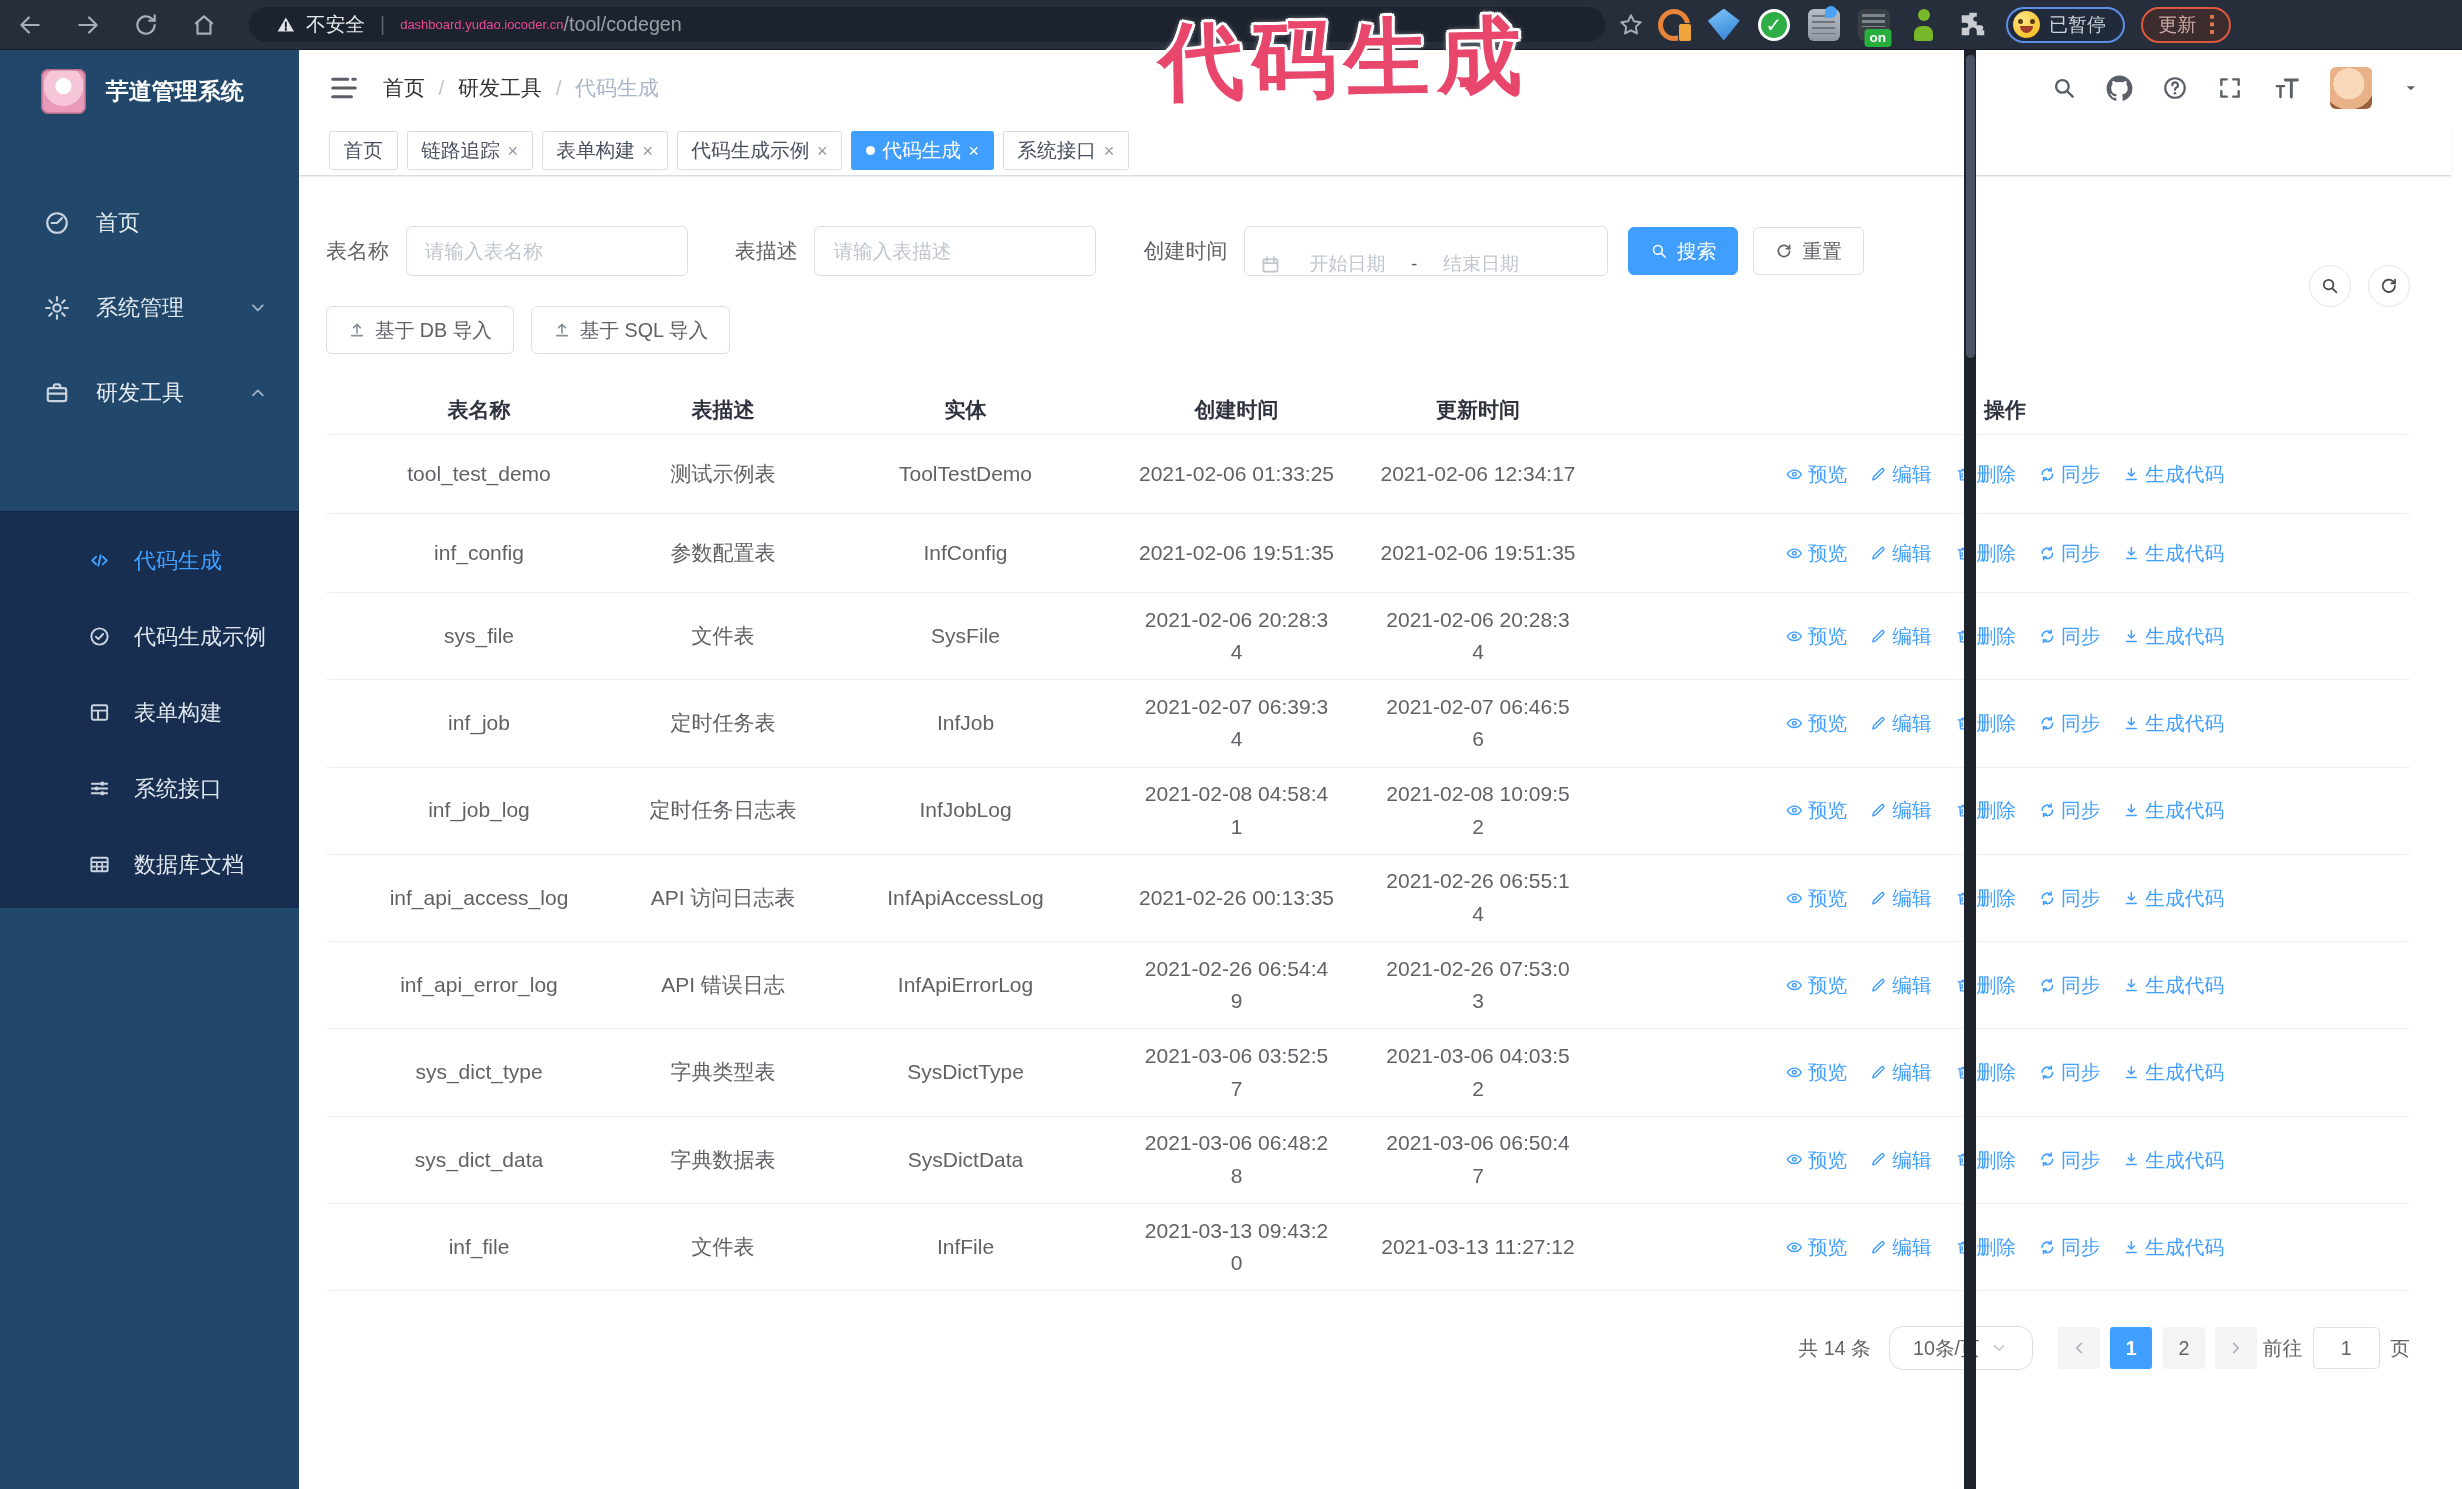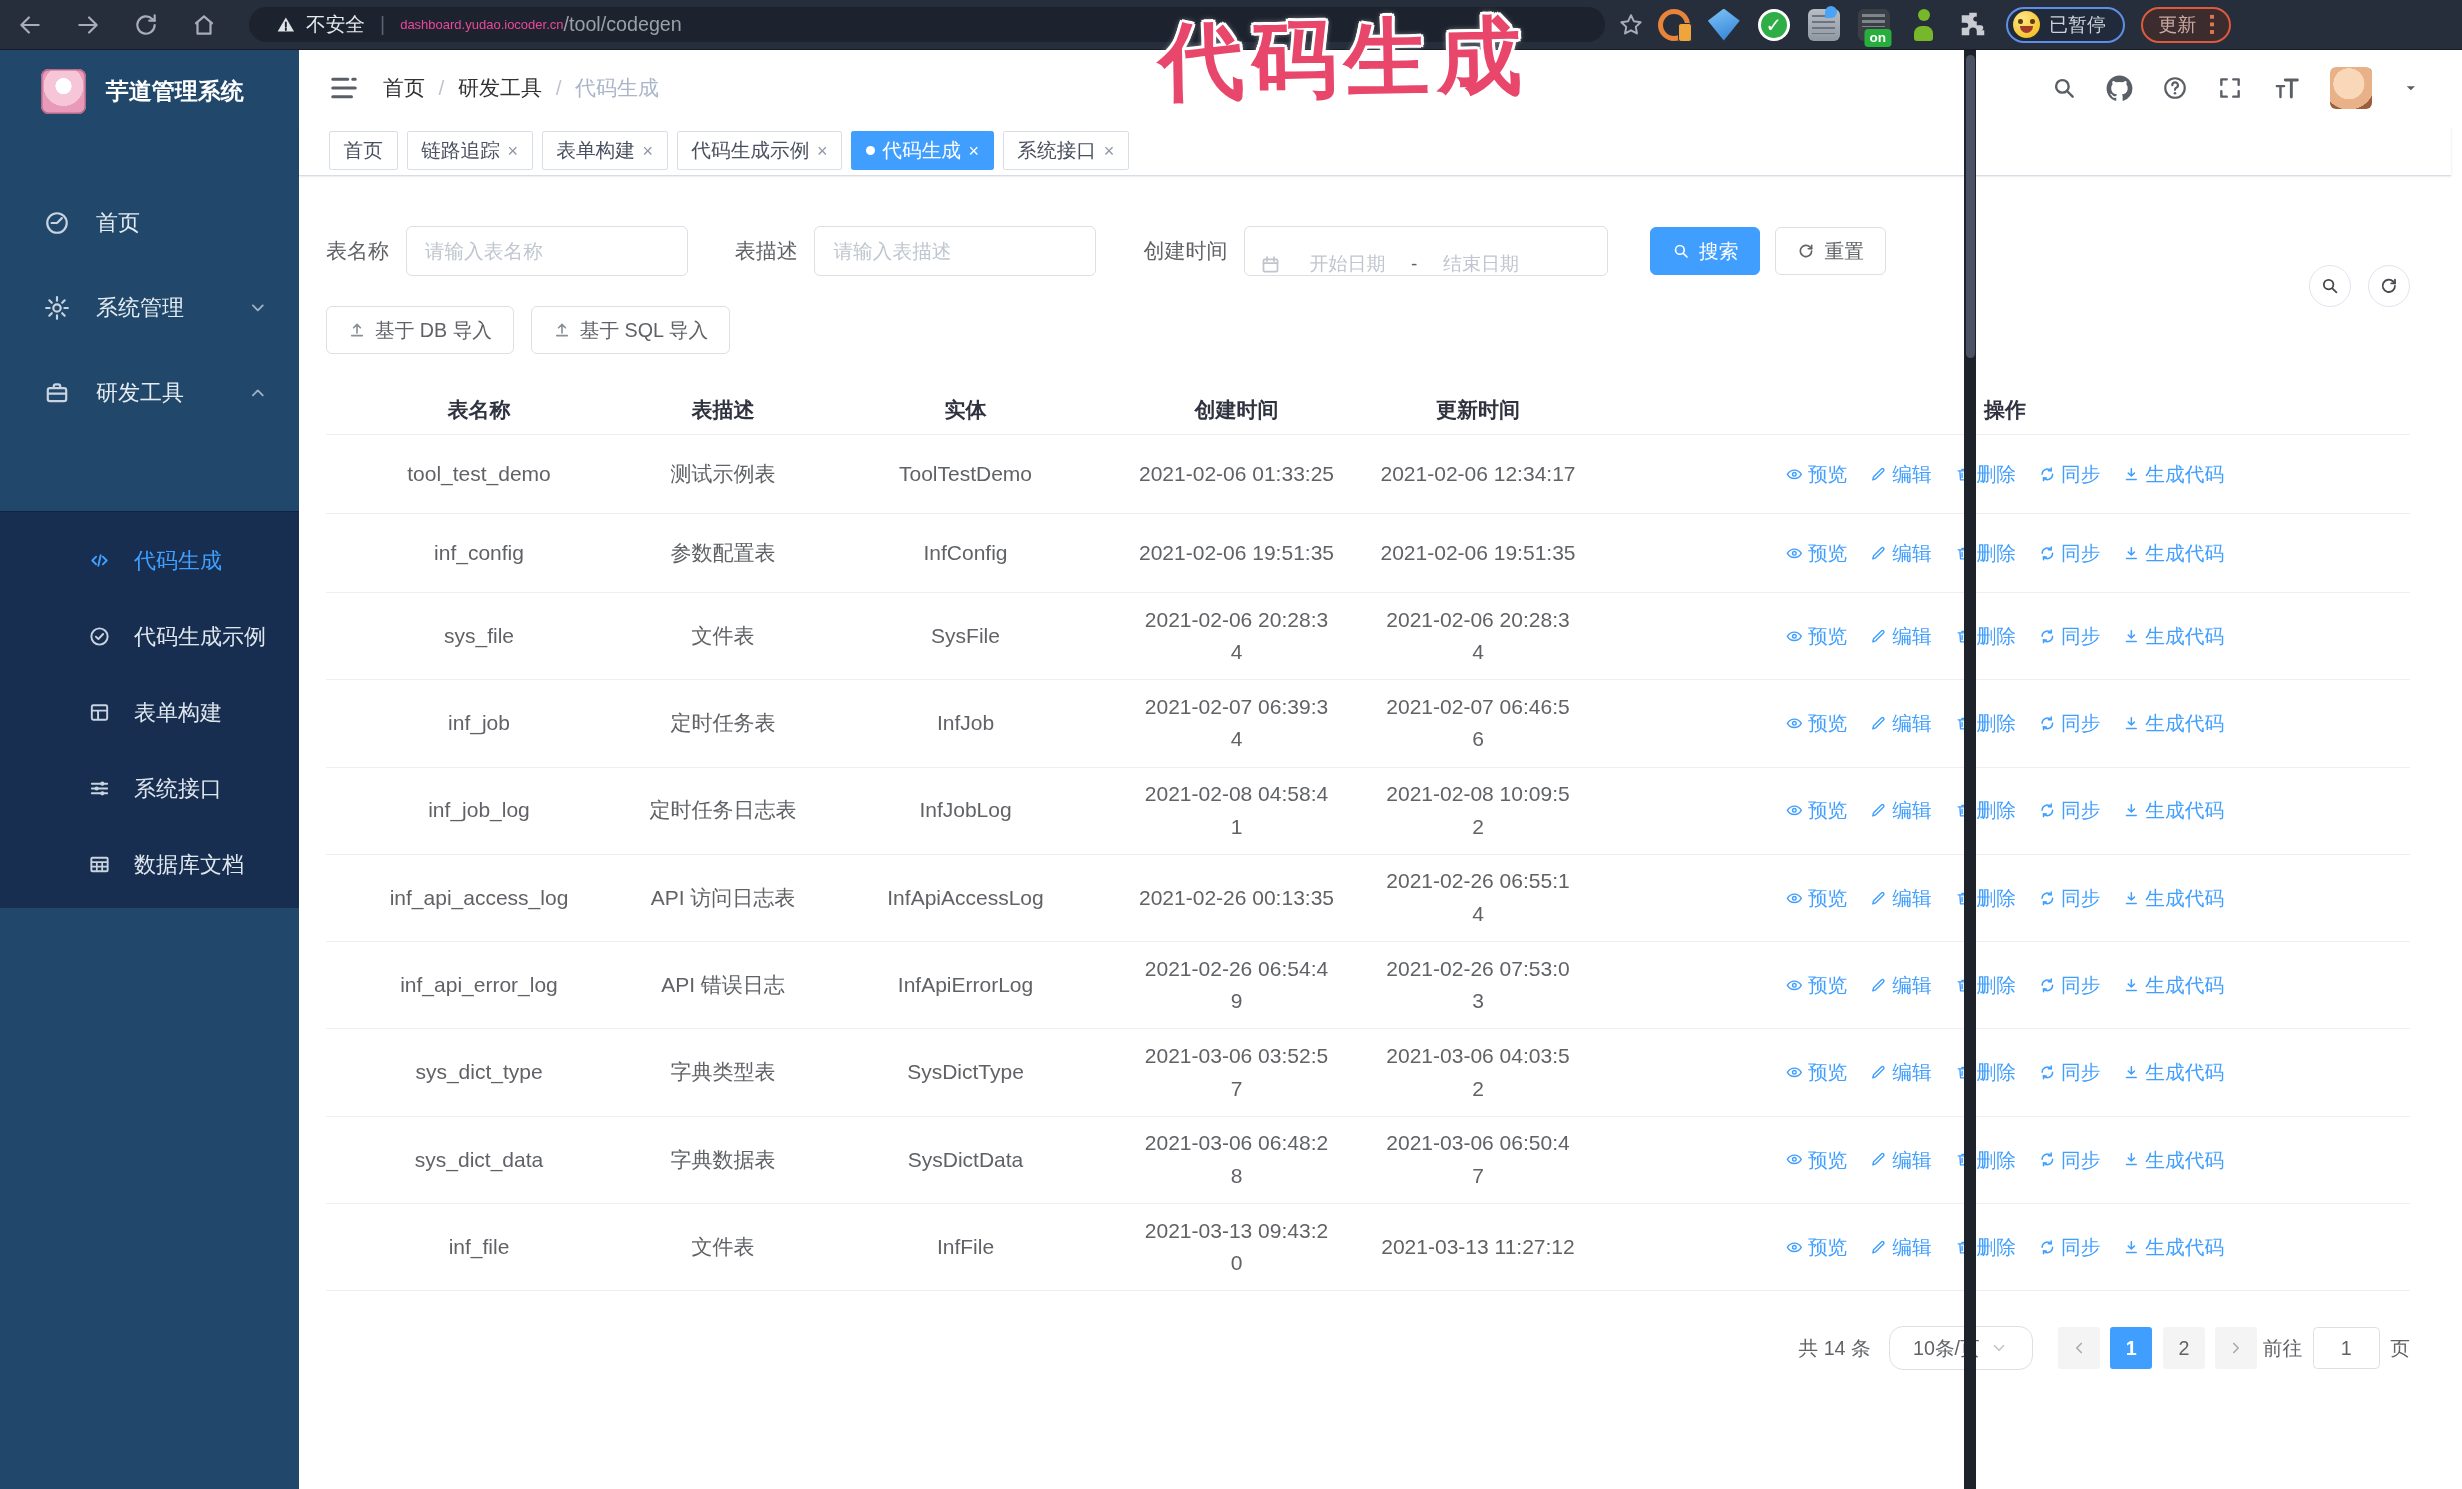--- a/index.html
+++ b/index.html
@@ -128,21 +128,21 @@
 #date-range{width:364px;height:50px;border:0.8px solid #dcdfe6;border-radius:6px;display:flex;
   align-items:flex-end;padding:0 15px;background:#fff}
 #date-range .ic{color:#c0c4cc;margin-right:6px}
 #date-range input{border:none;outline:none;width:121px;text-align:center;font-size:19px;color:#606266;
   background:transparent;font-family:inherit}
 #date-range input::placeholder{color:#bfc6cf}
 #date-range .rsep{color:#606266;font-size:19px;padding:0 3px}
 .btn{height:48px;display:inline-flex;align-items:center;justify-content:center;gap:9px;border-radius:6px;
   font-size:19.7px;cursor:pointer;border:0.8px solid #dcdfe6;background:#fff;color:#606266;padding:0 21px;white-space:nowrap}
 .btn.primary{background:#409eff;border-color:#409eff;color:#fff}
-#search-btn{margin-left:42px}
+#search-btn{margin-left:20px}
 #reset-btn{margin-left:15px}
 
 #import-row{display:flex;align-items:center;margin-top:30px}
 #import-row .btn .ic{color:#8a9099}
 #import-row .btn + .btn{margin-left:16.7px}
 #round-btns{position:absolute;right:41px;top:89px;display:flex;gap:16.7px}
 .round-btn{width:42px;height:42px;border-radius:50%;border:0.8px solid #e0e4ee;background:#fff;color:#46494d;
   display:flex;align-items:center;justify-content:center;cursor:pointer}
 
 

